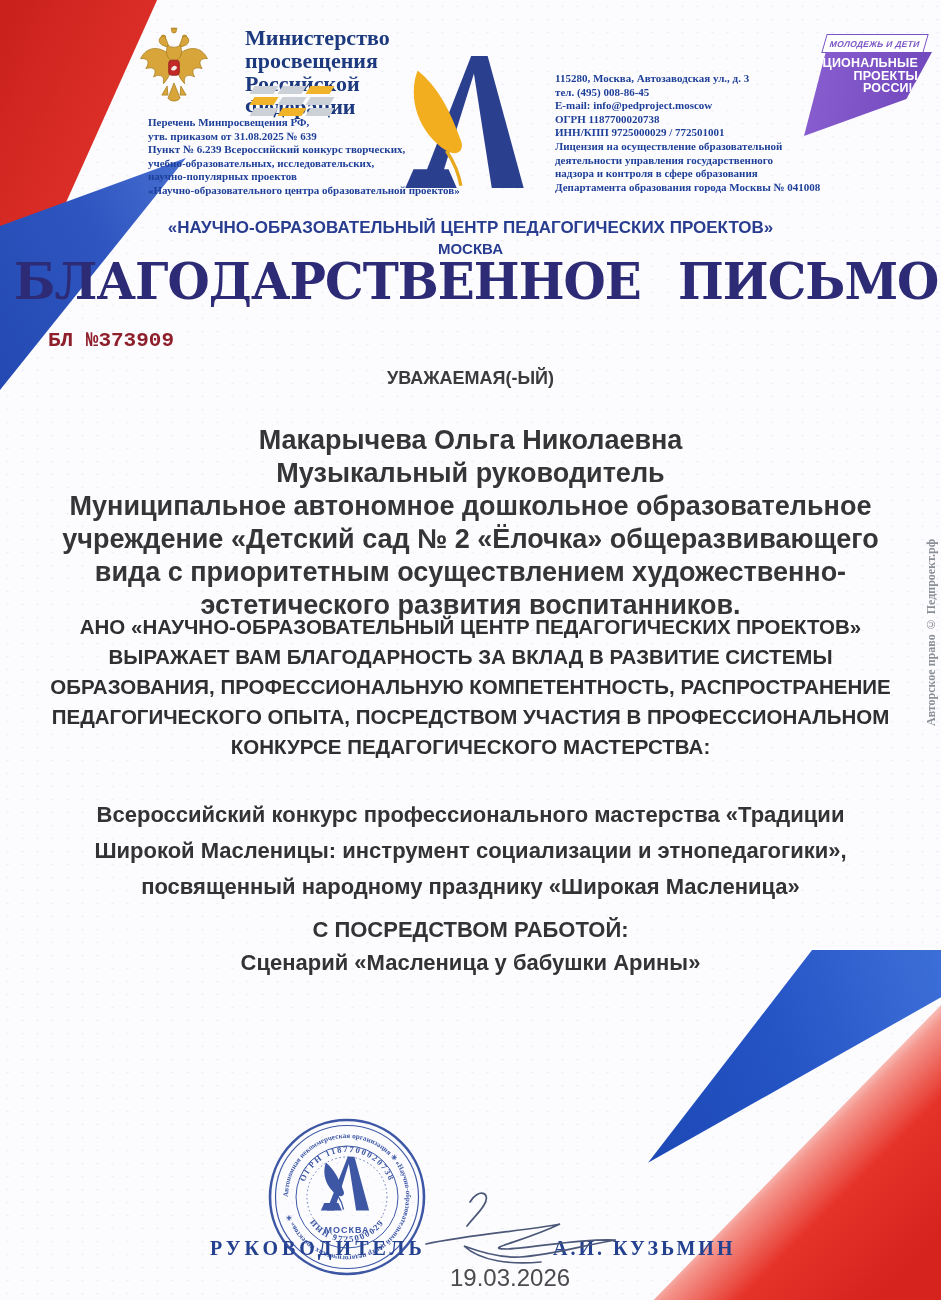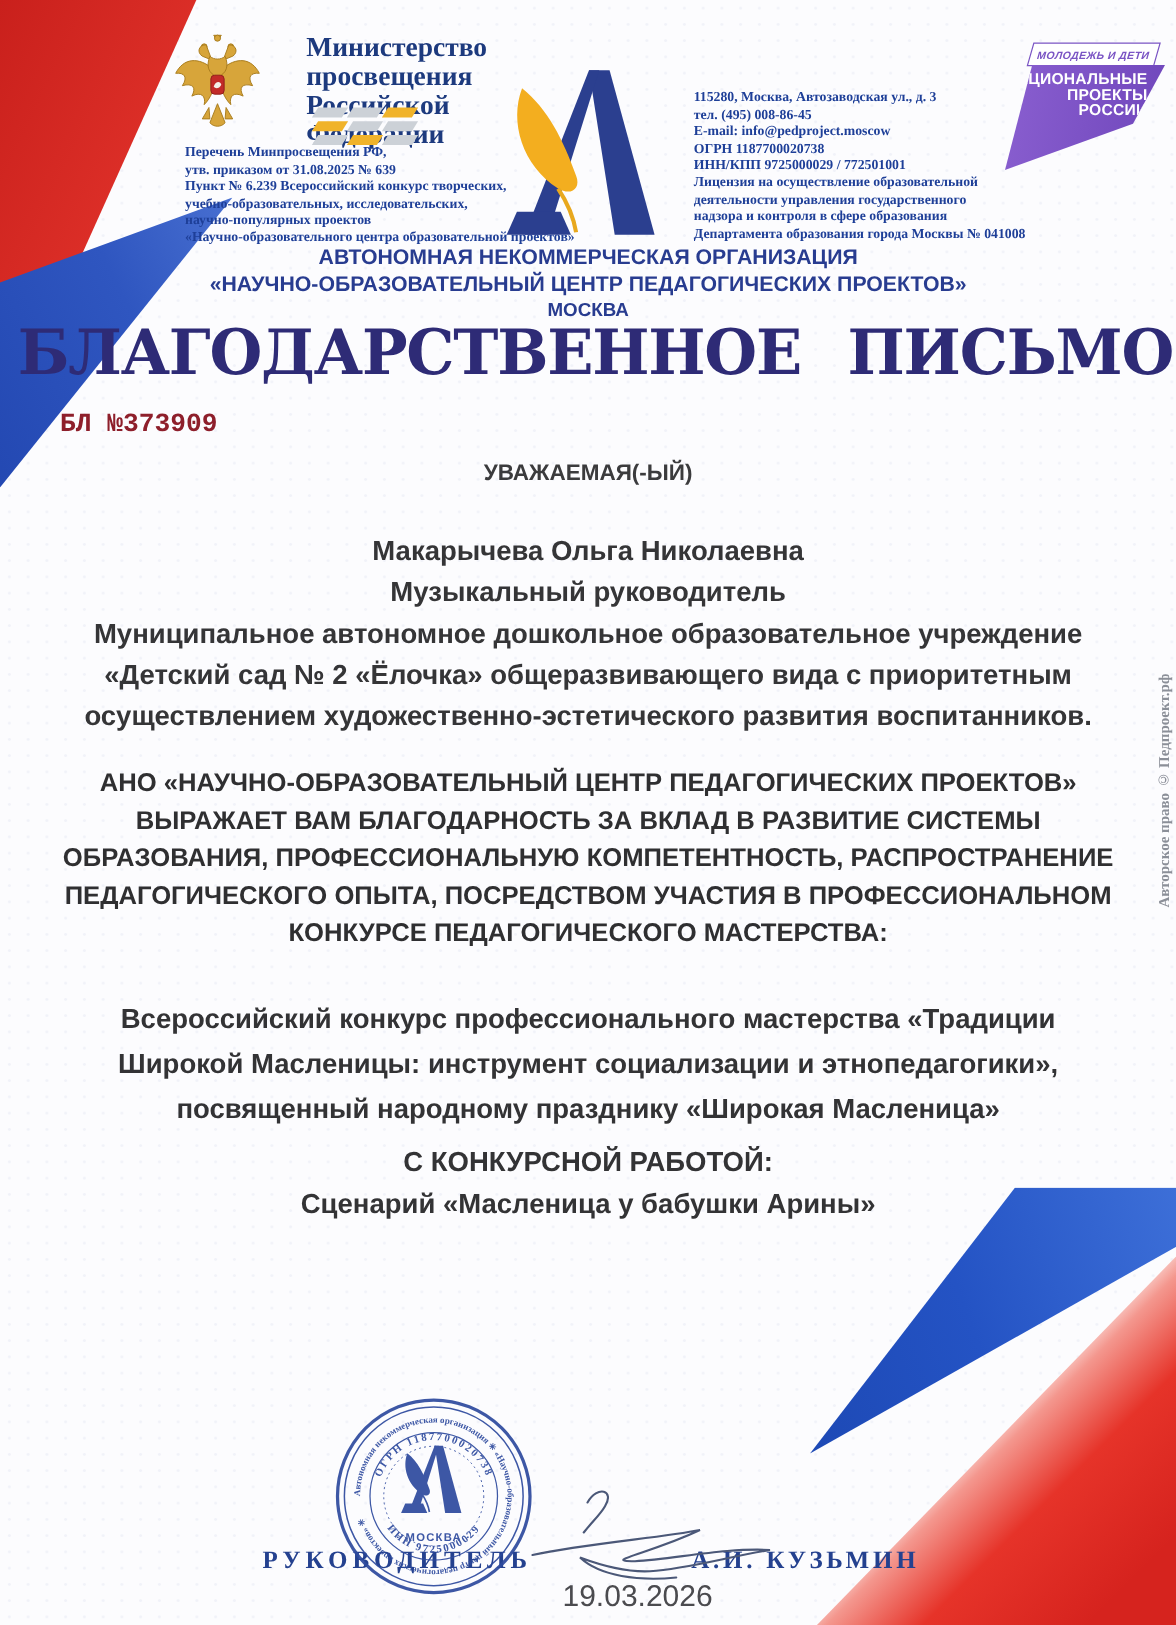--- a/index.html
+++ b/index.html
@@ -53,21 +53,21 @@
   #org2{top:218px;font-size:17px;}
   #org3{top:240px;font-size:15px;}
   #doc-title{left:0;top:252px;width:100%;text-align:center;
       font-family:"DejaVu Serif","Liberation Serif",serif;font-weight:bold;
       font-size:50px;letter-spacing:-1px;word-spacing:22px;color:#2e2b76;transform:scaleX(.97);}
   #doc-number{left:48px;top:329px;font-family:Liberation Mono, monospace;font-weight:bold;
       font-size:21px;color:#8e1f2b;}
   
   .bodytext{left:0;width:100%;text-align:center;font-weight:bold;}
   #salutation{top:368px;font-size:18px;color:#3b3b3d;}
-  #recipient{top:424px;font-size:22px;line-height:33px;color:#353537;}
+  #recipient{top:424px;font-size:27px;line-height:33px;color:#353537;}
   #recipient .wrapblock{max-width:884px;margin:0 auto;}
   #gratitude{top:612px;font-size:20.5px;line-height:30px;color:#2f2f31;}
   #gratitude .wrapblock{max-width:872px;margin:0 auto;}
   #contest{top:797px;font-size:22px;line-height:36px;color:#333335;}
   #contest .wrapblock{max-width:816px;margin:0 auto;}
   #work-label{top:917px;font-size:22px;color:#333335;}
   #work-title{top:950px;font-size:22px;color:#333335;}
   
   #position-title{left:210px;top:1237px;font-family:"Liberation Serif",serif;font-weight:bold;
       font-size:20px;letter-spacing:4px;color:#24418f;z-index:3;}
@@ -168,21 +168,20 @@
   </div>
 
   <svg id="quill-logo" class="abs" width="126" height="140" viewBox="0 0 120 136">
     <path d="M66 4 L82 4 L117 132 L86 132 Z" fill="#2b3f8f"></path>
     <path d="M66 4 L74 4 L34 132 L16 132 Z" fill="#2b3f8f"></path>
     <path d="M10 114 L44 114 L52 132 L2 132 Z" fill="#2b3f8f"></path>
     <path d="M14 18 C4 44 14 78 42 96 C52 102 60 96 56 86 C46 58 34 34 14 18 Z" fill="#f3ae1f"></path>
     <path d="M42 96 C50 108 54 118 56 130" stroke="#e8a81e" stroke-width="3.2" fill="none"></path>
   </svg>
 
-  <div id="org1" class="abs org-line nowrap">АВТОНОМНАЯ НЕКОММЕРЧЕСКАЯ ОРГАНИЗАЦИЯ</div>
   <div id="org2" class="abs org-line nowrap">«НАУЧНО-ОБРАЗОВАТЕЛЬНЫЙ ЦЕНТР ПЕДАГОГИЧЕСКИХ ПРОЕКТОВ»</div>
   <div id="org3" class="abs org-line nowrap">МОСКВА</div>
 
   <div id="doc-title" class="abs nowrap">БЛАГОДАРСТВЕННОЕ ПИСЬМО</div>
   <div id="doc-number" class="abs nowrap">БЛ №373909</div>
 
   <div id="salutation" class="abs bodytext">УВАЖАЕМАЯ(-ЫЙ)</div>
 
   <div id="recipient" class="abs bodytext">
     <div>Макарычева Ольга Николаевна</div>
@@ -191,21 +190,21 @@
   </div>
 
   <div id="gratitude" class="abs bodytext">
     <div class="wrapblock">АНО «НАУЧНО-ОБРАЗОВАТЕЛЬНЫЙ ЦЕНТР ПЕДАГОГИЧЕСКИХ ПРОЕКТОВ» ВЫРАЖАЕТ ВАМ БЛАГОДАРНОСТЬ ЗА ВКЛАД В РАЗВИТИЕ СИСТЕМЫ ОБРАЗОВАНИЯ, ПРОФЕССИОНАЛЬНУЮ КОМПЕТЕНТНОСТЬ, РАСПРОСТРАНЕНИЕ ПЕДАГОГИЧЕСКОГО ОПЫТА, ПОСРЕДСТВОМ УЧАСТИЯ В ПРОФЕССИОНАЛЬНОМ КОНКУРСЕ ПЕДАГОГИЧЕСКОГО МАСТЕРСТВА:</div>
   </div>
 
   <div id="contest" class="abs bodytext">
     <div class="wrapblock">Всероссийский конкурс профессионального мастерства «Традиции Широкой Масленицы: инструмент социализации и этнопедагогики», посвященный народному празднику «Широкая Масленица»</div>
   </div>
 
-  <div id="work-label" class="abs bodytext">С КОНКУРСНОЙ РАБОТОЙ:</div>
+  <div id="work-label" class="abs bodytext">С ПОСРЕДСТВОМ РАБОТОЙ:</div>
   <div id="work-title" class="abs bodytext">Сценарий «Масленица у бабушки Арины»</div>
 
   <div id="position-title" class="abs nowrap">РУКОВОДИТЕЛЬ</div>
   <div id="signer-name" class="abs nowrap">А.И. КУЗЬМИН</div>
   <div id="doc-date" class="abs nowrap">19.03.2026</div>
 
   <svg id="seal" class="abs" width="160" height="160" viewBox="0 0 160 160">
     <defs>
       <path id="sealOuterPath" d="M80,80 m-59,0 a59,59 0 1,1 118,0 a59,59 0 1,1 -118,0"></path>
       <path id="sealOgrnPath" d="M80,80 m-45,0 a45,45 0 1,1 90,0 a45,45 0 1,1 -90,0"></path>

